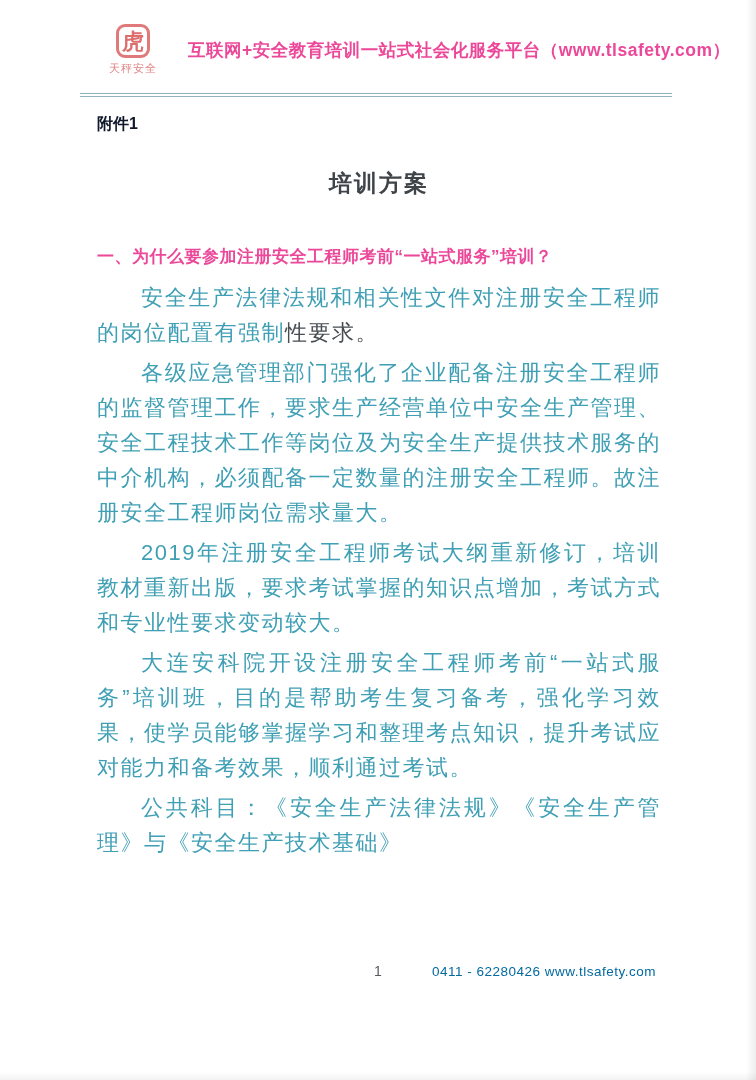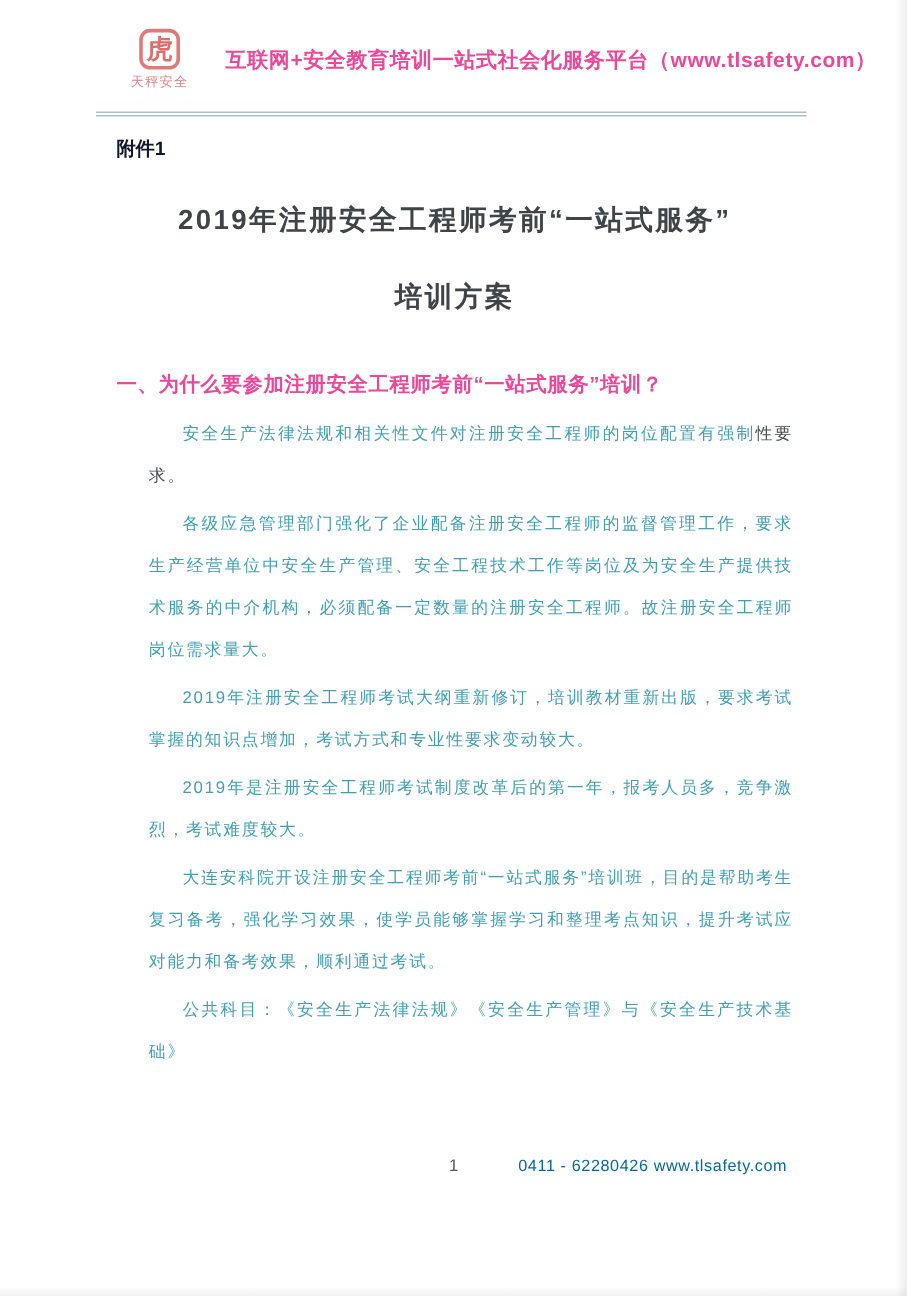--- a/index.html
+++ b/index.html
@@ -73,24 +73,23 @@
     margin-top: 16px; margin-bottom: 24px;
     text-align: center; font-weight: bold; color: #3f4449;
     font-size: 23px; line-height: 64px; letter-spacing: 2px;
   }
   .section-heading {
     font-size: 17px; font-weight: bold; color: #ec4899;
     letter-spacing: 0.5px; line-height: 35px;
     margin-top: 12px; margin-bottom: 6px;
   }
   .body-p {
-    font-size: 14px; line-height: 35px; letter-spacing: 1.5px;
+    font-size: 22px; line-height: 35px; letter-spacing: 1.5px;
     text-indent: 2em; text-align: justify;
     margin-bottom: 5px;
-    margin-left: 27px;
   }
   .teal { color: #3f9fb4; }
   .dark { color: #484d52; }
 
   
   .footer {
     position: absolute; left: 0; right: 0; top: 963px; height: 24px;
   }
   .page-number {
     position: absolute; left: 50%; transform: translateX(-50%);
@@ -115,33 +114,31 @@
       <div class="logo-text">天秤安全</div>
     </div>
     <div class="header-title">互联网+安全教育培训一站式社会化服务平台（www.tlsafety.com）</div>
   </div>
   <div class="header-rule"></div>
 
   <div class="content">
     <div class="attachment-label">附件1</div>
 
     <div class="doc-title">
-      <div>2019年注册安全工程师考前“一站式服务”</div>
       <div>培训方案</div>
     </div>
 
     <div class="section-heading">一、为什么要参加注册安全工程师考前“一站式服务”培训？</div>
 
     <p class="body-p"><span class="teal">安全生产法律法规和相关性文件对注册安全工程师的岗位配置有强制</span><span class="dark">性要求。</span></p>
 
     <p class="body-p teal">各级应急管理部门强化了企业配备注册安全工程师的监督管理工作，要求生产经营单位中安全生产管理、安全工程技术工作等岗位及为安全生产提供技术服务的中介机构，必须配备一定数量的注册安全工程师。故注册安全工程师岗位需求量大。</p>
 
     <p class="body-p teal">2019年注册安全工程师考试大纲重新修订，培训教材重新出版，要求考试掌握的知识点增加，考试方式和专业性要求变动较大。</p>
 
-    <p class="body-p teal">2019年是注册安全工程师考试制度改革后的第一年，报考人员多，竞争激烈，考试难度较大。</p>
 
     <p class="body-p teal">大连安科院开设注册安全工程师考前“一站式服务”培训班，目的是帮助考生复习备考，强化学习效果，使学员能够掌握学习和整理考点知识，提升考试应对能力和备考效果，顺利通过考试。</p>
 
 
     <p class="body-p teal">公共科目：《安全生产法律法规》《安全生产管理》与《安全生产技术基础》</p>
   </div>
 
   <div class="footer">
     <div class="page-number">1</div>
     <div class="footer-contact">0411 - 62280426  www.tlsafety.com</div>

